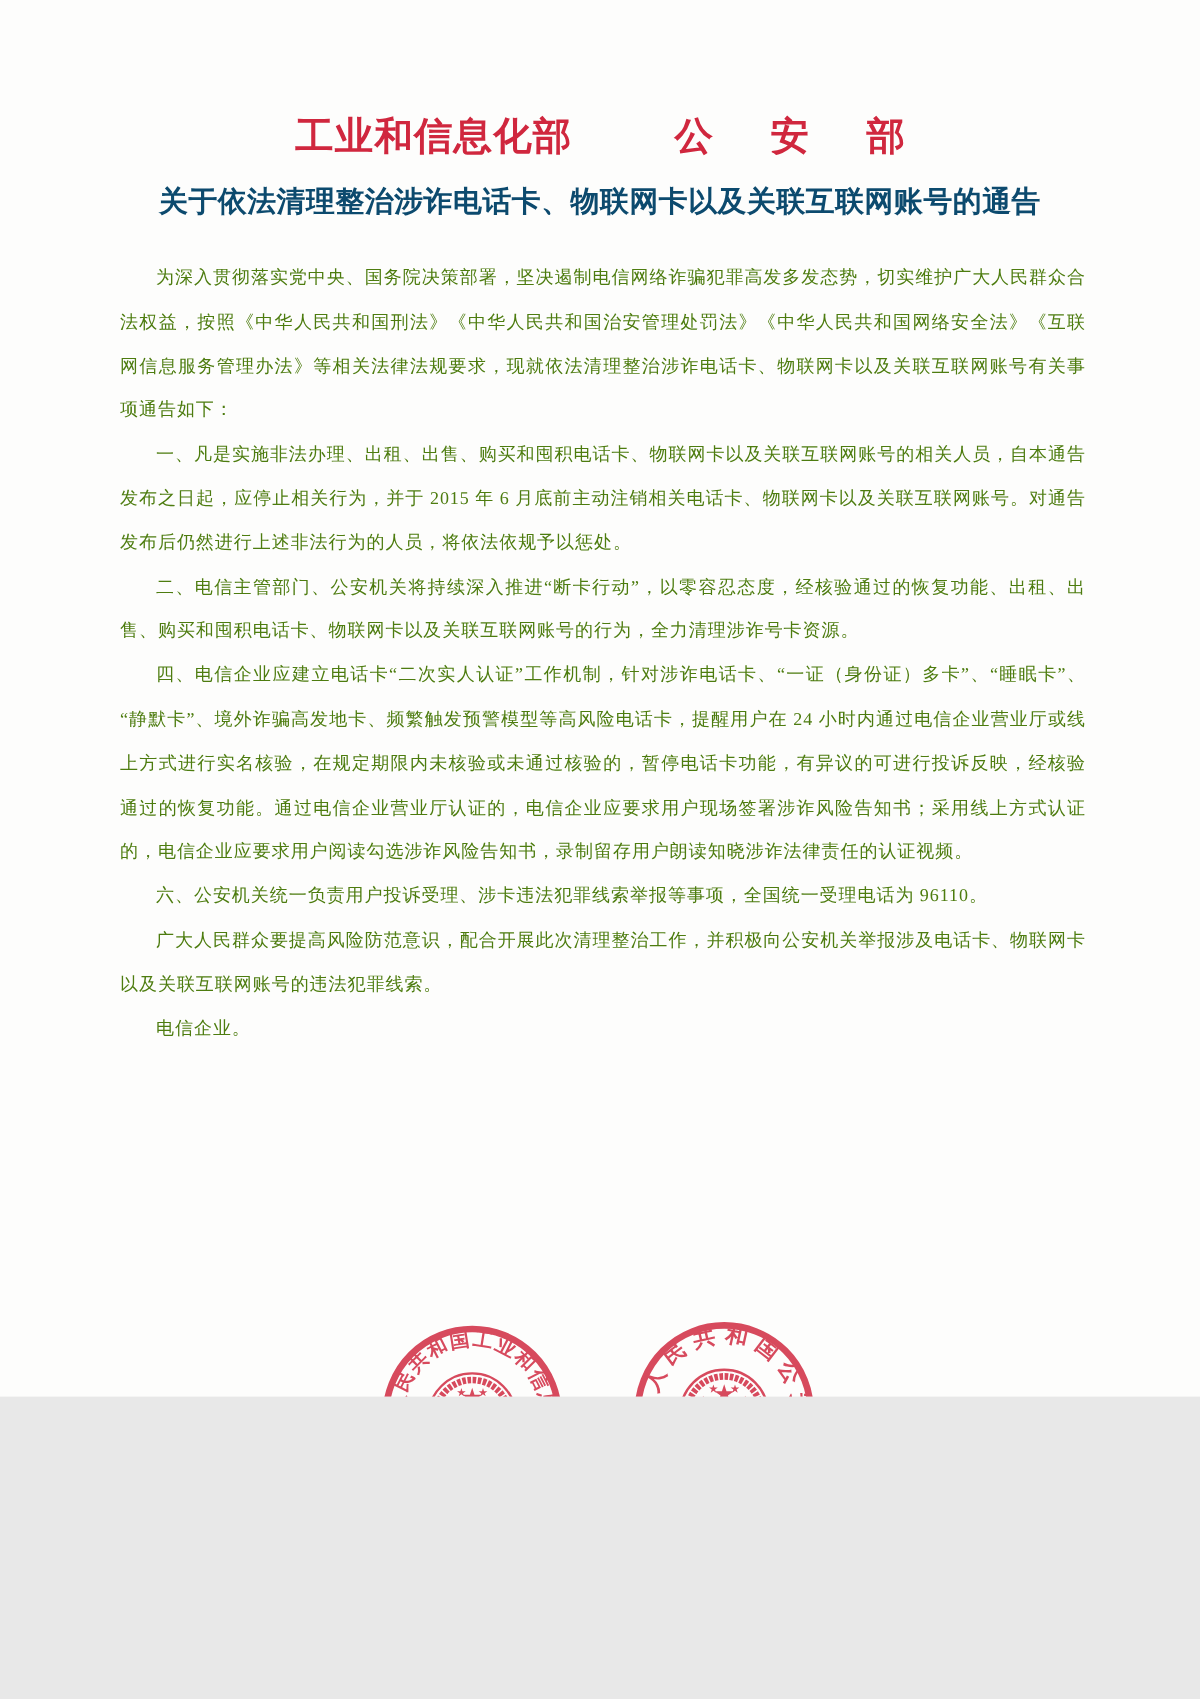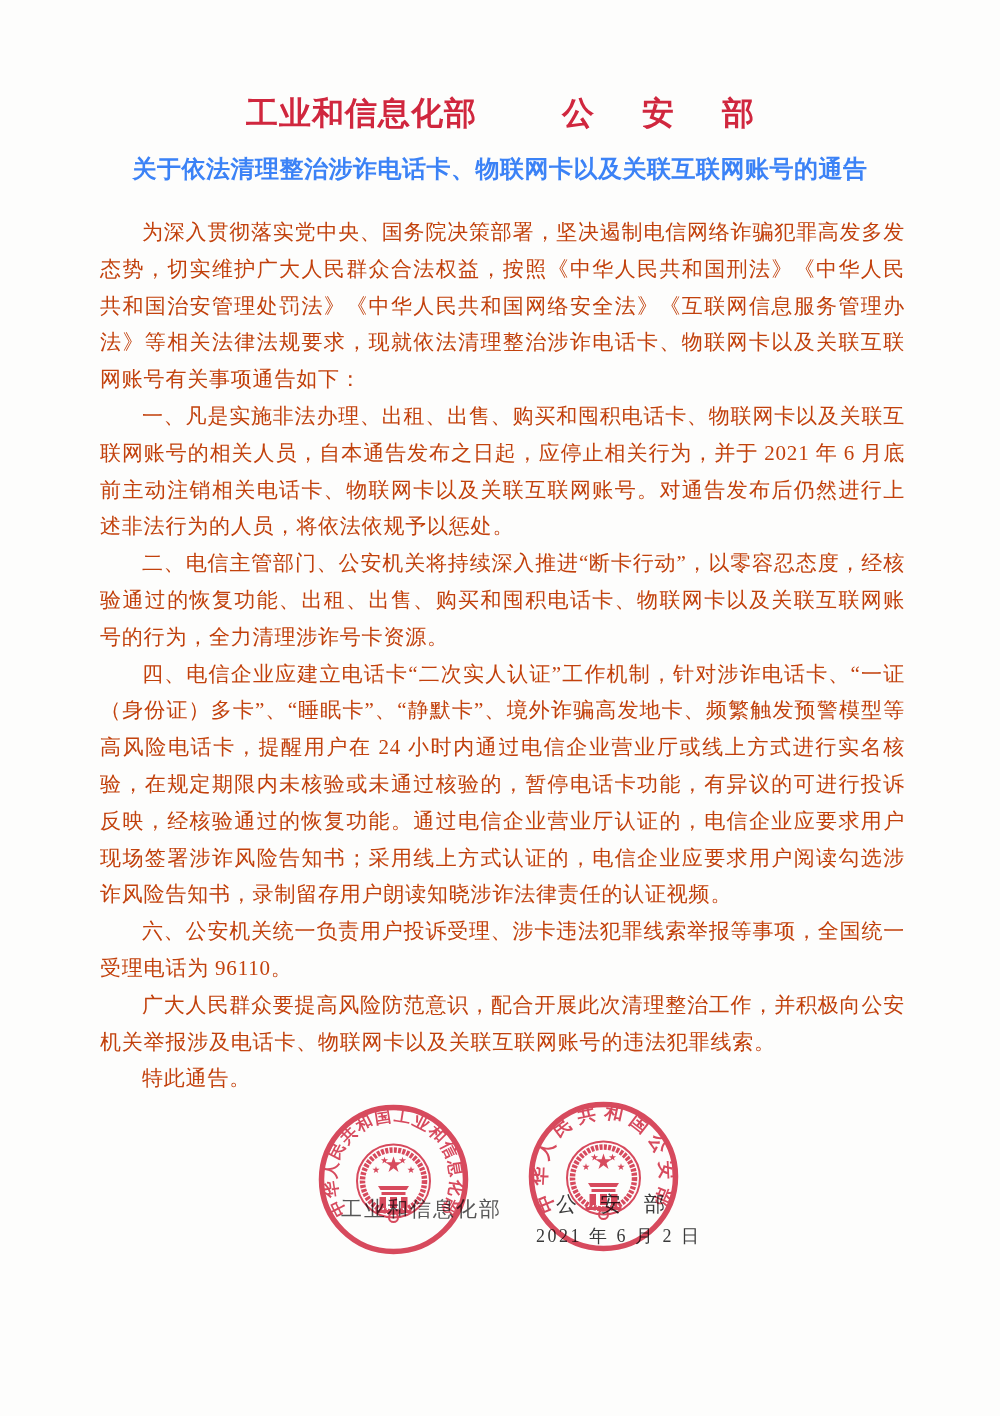--- a/index.html
+++ b/index.html
@@ -3,21 +3,21 @@
 <meta charset="utf-8">
 <style>
   html,body{margin:0;padding:0;}
   body{
     background:#e8e8e8;
     font-family:"Liberation Serif","DejaVu Serif",serif;
   }
   .page{
     position:relative;
     width:1000px;
-    height:1416px;
+    height:1164px;
     margin:0 auto;
     background:#fdfdfc;
     overflow:hidden;
   }
   .header-row{
     padding-top:94px;
     display:flex;
     justify-content:center;
     align-items:baseline;
     gap:85px;
@@ -29,29 +29,29 @@
   }
   .ministry-2{
     letter-spacing:48px;
     margin-right:-48px;
   }
   .doc-title{
     margin-top:22px;
     text-align:center;
     font-size:24px;
     font-weight:bold;
-    color:#3b82f6;
+    color:#0c4a6e;
     letter-spacing:0.5px;
     line-height:30px;
   }
   .body-text{
     margin:30px 95px 0 100px;
-    font-size:21px;
+    font-size:15px;
     line-height:36.8px;
-    color:#c2410c;
+    color:#4d7c0f;
     text-align:justify;
     letter-spacing:0.8px;
   }
   .body-text p{
     margin:0;
     text-indent:2em;
   }
   
   .seal{
     position:absolute;
@@ -89,26 +89,26 @@
 
   <div class="header-row">
     <span class="ministry-1">工业和信息化部</span>
     <span class="ministry-2">公安部</span>
   </div>
 
   <div class="doc-title">关于依法清理整治涉诈电话卡、物联网卡以及关联互联网账号的通告</div>
 
   <div class="body-text">
     <p>为深入贯彻落实党中央、国务院决策部署，坚决遏制电信网络诈骗犯罪高发多发态势，切实维护广大人民群众合法权益，按照《中华人民共和国刑法》《中华人民共和国治安管理处罚法》《中华人民共和国网络安全法》《互联网信息服务管理办法》等相关法律法规要求，现就依法清理整治涉诈电话卡、物联网卡以及关联互联网账号有关事项通告如下：</p>
-    <p>一、凡是实施非法办理、出租、出售、购买和囤积电话卡、物联网卡以及关联互联网账号的相关人员，自本通告发布之日起，应停止相关行为，并于 2021 年 6 月底前主动注销相关电话卡、物联网卡以及关联互联网账号。对通告发布后仍然进行上述非法行为的人员，将依法依规予以惩处。</p>
+    <p>一、凡是实施非法办理、出租、出售、购买和囤积电话卡、物联网卡以及关联互联网账号的相关人员，自本通告发布之日起，应停止相关行为，并于 2015 年 6 月底前主动注销相关电话卡、物联网卡以及关联互联网账号。对通告发布后仍然进行上述非法行为的人员，将依法依规予以惩处。</p>
     <p>二、电信主管部门、公安机关将持续深入推进“断卡行动”，以零容忍态度，经核验通过的恢复功能、出租、出售、购买和囤积电话卡、物联网卡以及关联互联网账号的行为，全力清理涉诈号卡资源。</p>
     <p>四、电信企业应建立电话卡“二次实人认证”工作机制，针对涉诈电话卡、“一证（身份证）多卡”、“睡眠卡”、“静默卡”、境外诈骗高发地卡、频繁触发预警模型等高风险电话卡，提醒用户在 24 小时内通过电信企业营业厅或线上方式进行实名核验，在规定期限内未核验或未通过核验的，暂停电话卡功能，有异议的可进行投诉反映，经核验通过的恢复功能。通过电信企业营业厅认证的，电信企业应要求用户现场签署涉诈风险告知书；采用线上方式认证的，电信企业应要求用户阅读勾选涉诈风险告知书，录制留存用户朗读知晓涉诈法律责任的认证视频。</p>
     <p>六、公安机关统一负责用户投诉受理、涉卡违法犯罪线索举报等事项，全国统一受理电话为 96110。</p>
     <p>广大人民群众要提高风险防范意识，配合开展此次清理整治工作，并积极向公安机关举报涉及电话卡、物联网卡以及关联互联网账号的违法犯罪线索。</p>
-    <p>特此通告。</p>
+    <p>电信企业。</p>
   </div>
 
   <div class="seal-overlay overlay-left">工业和信息化部</div>
   <div class="seal-overlay overlay-right">公安部</div>
   <div class="seal-overlay overlay-date">2021 年 6 月 2 日</div>
 
   <div class="seal seal-left">
     <svg viewBox="0 0 153 153">
       <defs>
         <path id="arcL" d="M 32.6 113.2 A 57.5 57.5 0 1 1 120.4 113.2" fill="none"></path>

